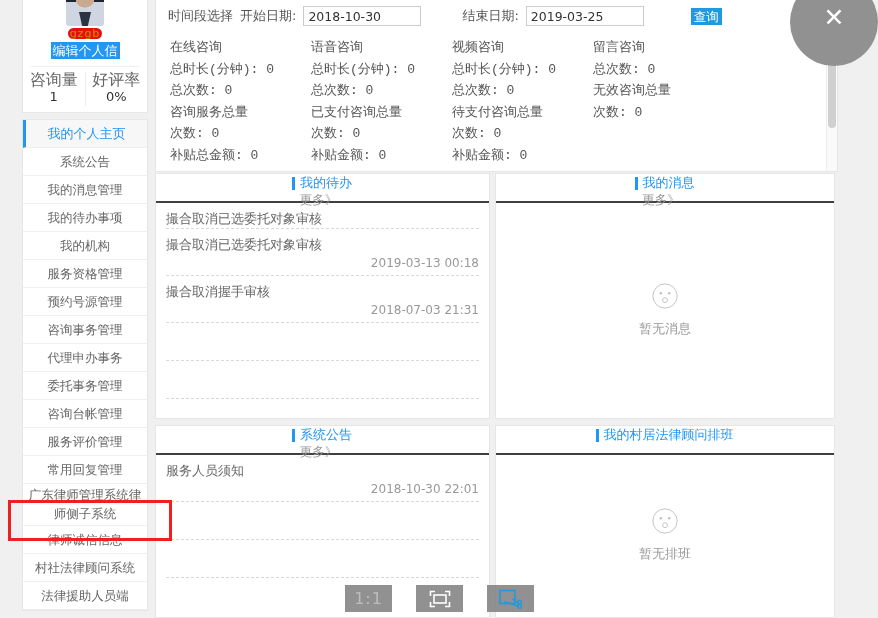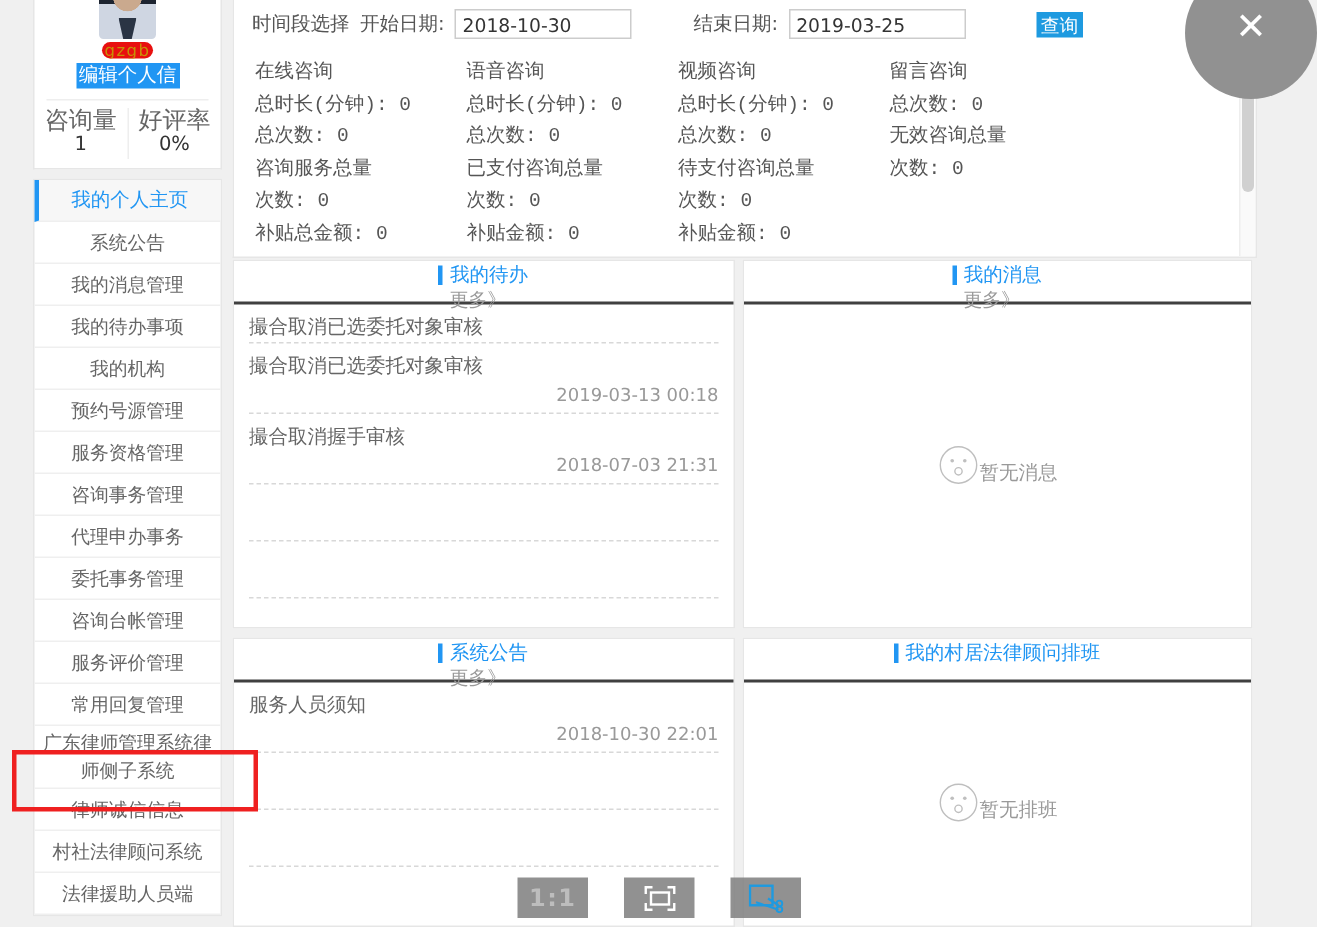--- a/index.html
+++ b/index.html
@@ -123,27 +123,27 @@
   .panel-more{color:#999;font-size:12.5px;cursor:pointer;white-space:nowrap;}
 
   .todo-list{padding:0 10px;}
   .todo-item{padding-top:7px;border-bottom:1px dashed #d8d8d8;}
   .todo-title{font-size:13px;color:#666;line-height:18px;}
   .todo-time{font-size:12px;color:#999;text-align:right;line-height:18px;padding-bottom:3px;}
   .todo-item.empty{height:30px;}
 
   .empty-state{
     position:absolute;left:0;right:0;top:27px;bottom:0;
-    display:flex;align-items:center;justify-content:center;
+    display:flex;flex-direction:column;align-items:center;justify-content:center;
   }
   .empty-face{width:28px;height:28px;}
   .empty-text{font-size:13px;color:#999;margin-top:10px;}
 
   
-  .toolbar{position:absolute;left:345px;top:585px;display:flex;gap:24px;z-index:30;font-weight:bold;}
+  .toolbar{position:absolute;left:345px;top:585px;display:flex;gap:24px;z-index:30;}
   .tool-btn{
     width:47px;height:27px;background:rgba(130,130,130,.88);
     display:flex;align-items:center;justify-content:center;cursor:pointer;
   }
   .tool-11{color:#bdbdbd;font-size:16px;letter-spacing:1px;font-family:"DejaVu Sans",sans-serif;}
 
   .close-btn{
     position:absolute;right:0;top:-22px;width:88px;height:88px;border-radius:50%;
     background:#919191;display:flex;align-items:center;justify-content:center;
     padding-bottom:10px;box-sizing:border-box;cursor:pointer;z-index:40;
@@ -184,22 +184,22 @@
         </div>
       </div>
     </div>
 
     <div class="menu" id="menu">
         <div class="menu-item active"><span>我的个人主页</span></div>
         <div class="menu-item"><span>系统公告</span></div>
         <div class="menu-item"><span>我的消息管理</span></div>
         <div class="menu-item"><span>我的待办事项</span></div>
         <div class="menu-item"><span>我的机构</span></div>
+        <div class="menu-item"><span>服务资格管理</span></div>
         <div class="menu-item"><span>预约号源管理</span></div>
-        <div class="menu-item"><span>服务资格管理</span></div>
         <div class="menu-item"><span>咨询事务管理</span></div>
         <div class="menu-item"><span>代理申办事务</span></div>
         <div class="menu-item"><span>委托事务管理</span></div>
         <div class="menu-item"><span>咨询台帐管理</span></div>
         <div class="menu-item"><span>服务评价管理</span></div>
         <div class="menu-item"><span>常用回复管理</span></div>
         <div class="menu-item two-line"><span>广东律师管理系统律师侧子系统</span></div>
         <div class="menu-item"><span>律师诚信信息</span></div>
         <div class="menu-item"><span>村社法律顾问系统</span></div>
         <div class="menu-item"><span>法律援助人员端</span></div>

